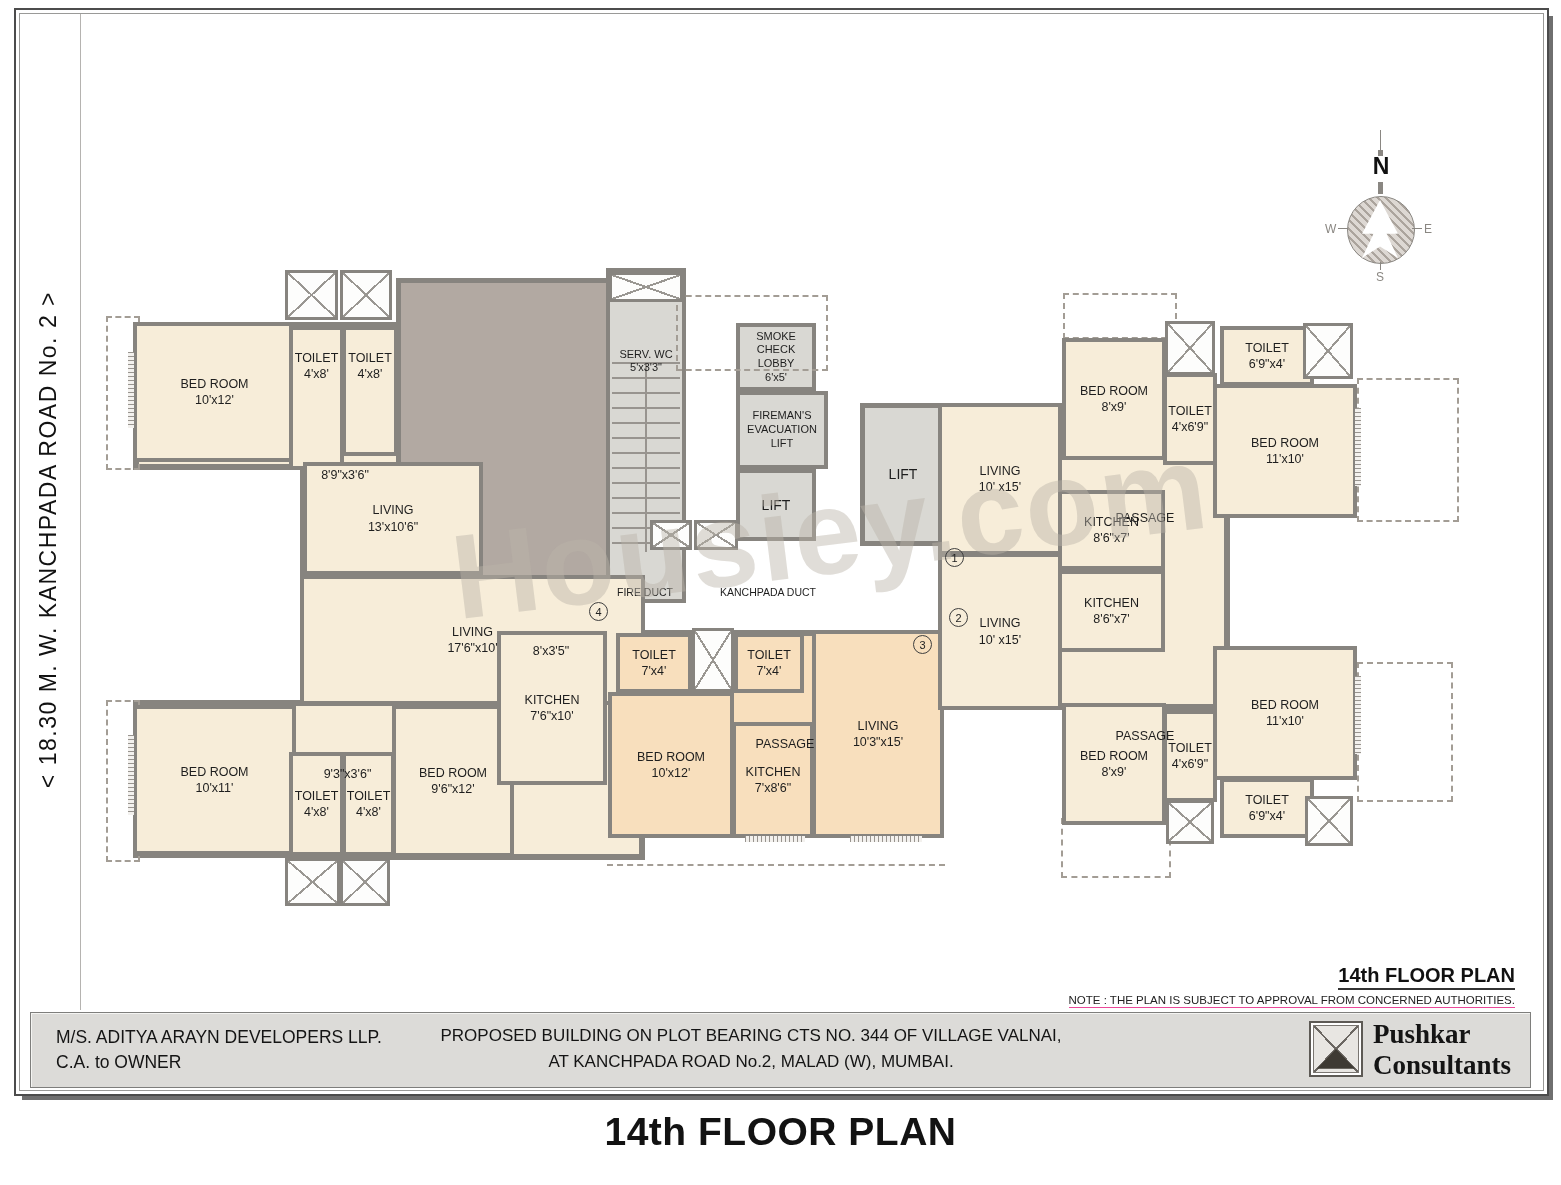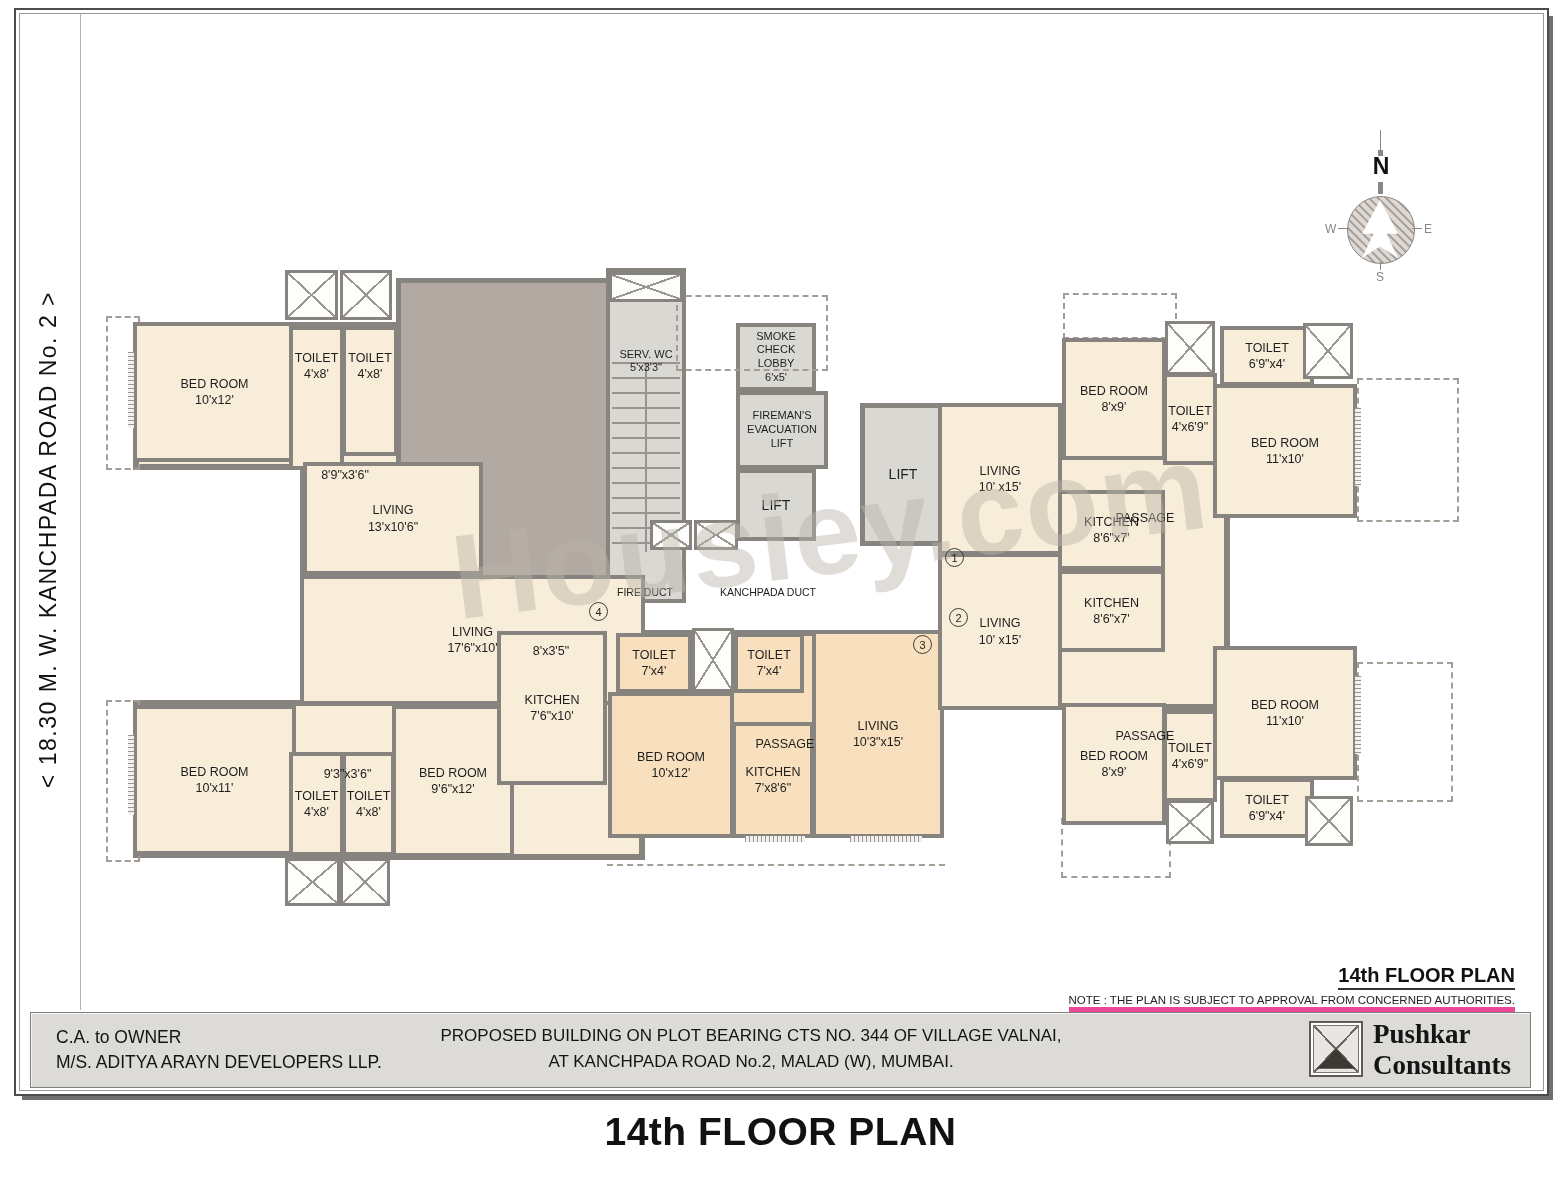--- a/index.html
+++ b/index.html
@@ -46,21 +46,21 @@
   #compass-circle{position:absolute;left:1347px;top:196px;width:66px;height:66px;border-radius:50%;z-index:6;
      background:repeating-linear-gradient(45deg,#aba49d 0 2px,#ddd8d3 2px 6px);border:1px solid #8a8782;}
   #compass-arrow{position:absolute;left:1362px;top:200px;width:36px;height:58px;z-index:7;background:#fff;
      clip-path:polygon(50% 0%,100% 58%,68% 58%,100% 100%,50% 80%,0% 100%,32% 58%,0% 58%);}
   .ctick{position:absolute;background:#8a8782;z-index:6;}
   .clab{position:absolute;z-index:6;font-size:12px;color:#8a8782;}
   #compass-n{position:absolute;left:1366px;top:153px;width:30px;text-align:center;font-size:23px;font-weight:bold;color:#111;z-index:6;}
   
   #plan-heading{position:absolute;right:46px;top:964px;z-index:6;text-align:right;}
   #plan-heading .h{font-size:20px;font-weight:bold;color:#111;border-bottom:2px solid #333;display:inline-block;padding-bottom:1px;}
-  #plan-heading .n{font-size:11.5px;color:#222;border-bottom:6px solid #ec4899;display:inline-block;margin-top:3px;padding-bottom:1px;}
+  #plan-heading .n{font-size:11.5px;color:#222;border-bottom:1px solid #ec4899;display:inline-block;margin-top:3px;padding-bottom:1px;}
   
   #footerbar{position:absolute;left:30px;top:1012px;width:1499px;height:74px;background:#dcdbd8;
              border:1px solid #7e7e7c;box-shadow:inset 1px 1px 0 #f4f4f2;z-index:6;}
   #dev-block{position:absolute;left:25px;top:12px;font-size:17.5px;line-height:1.45;color:#141414;}
   #proj-block{position:absolute;left:400px;top:10px;width:640px;text-align:center;font-size:17px;line-height:1.55;color:#141414;}
   #proj-block .ul{}
   #logo{position:absolute;left:1278px;top:8px;width:54px;height:56px;border:2px solid #5d5a55;background:#e8e6e2;
         box-sizing:border-box;box-shadow:inset 0 0 0 2px #fff,inset 0 0 0 3px #7a7671;
         background-image:linear-gradient(to bottom right,transparent calc(50% - 1px),#6b6762 calc(50% - 1px) calc(50% + 1px),transparent calc(50% + 1px)),
                          linear-gradient(to bottom left,transparent calc(50% - 1px),#6b6762 calc(50% - 1px) calc(50% + 1px),transparent calc(50% + 1px));}
@@ -348,22 +348,22 @@
 
   <div id="watermark">Housiey.com</div>
 
   <div id="plan-heading">
     <span class="h">14th FLOOR PLAN</span><br>
     <span class="n">NOTE : THE PLAN IS SUBJECT TO APPROVAL FROM CONCERNED AUTHORITIES.</span>
   </div>
 
   <div id="footerbar">
     <div id="dev-block">
+      <span class="ln">M/S. ADITYA ARAYN DEVELOPERS LLP.</span>
       <span class="ln">C.A. to OWNER</span>
-      <span class="ln">M/S. ADITYA ARAYN DEVELOPERS LLP.</span>
     </div>
     <div id="proj-block">
       <span class="ln ul">PROPOSED BUILDING ON PLOT BEARING CTS NO. 344 OF VILLAGE VALNAI,</span>
       <span class="ln ul">AT KANCHPADA ROAD No.2, MALAD (W), MUMBAI.</span>
     </div>
     <div id="logo"></div>
     <div id="consult-block">
       <span class="ln">Pushkar</span>
       <span class="ln">Consultants</span>
     </div>

